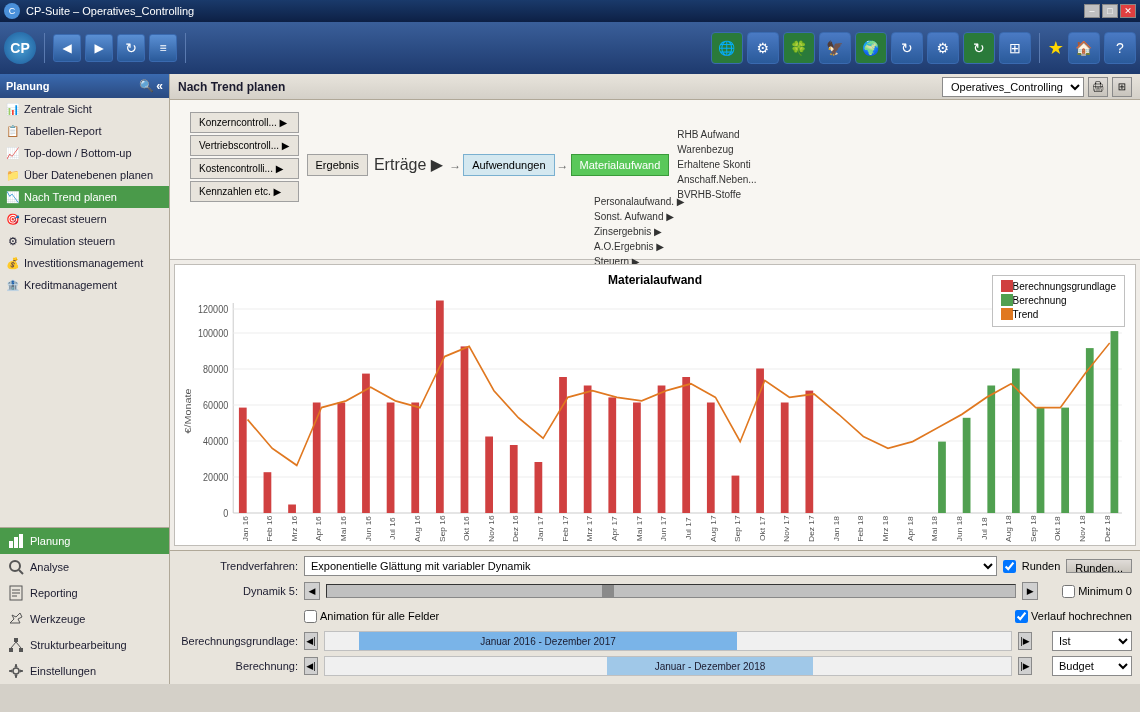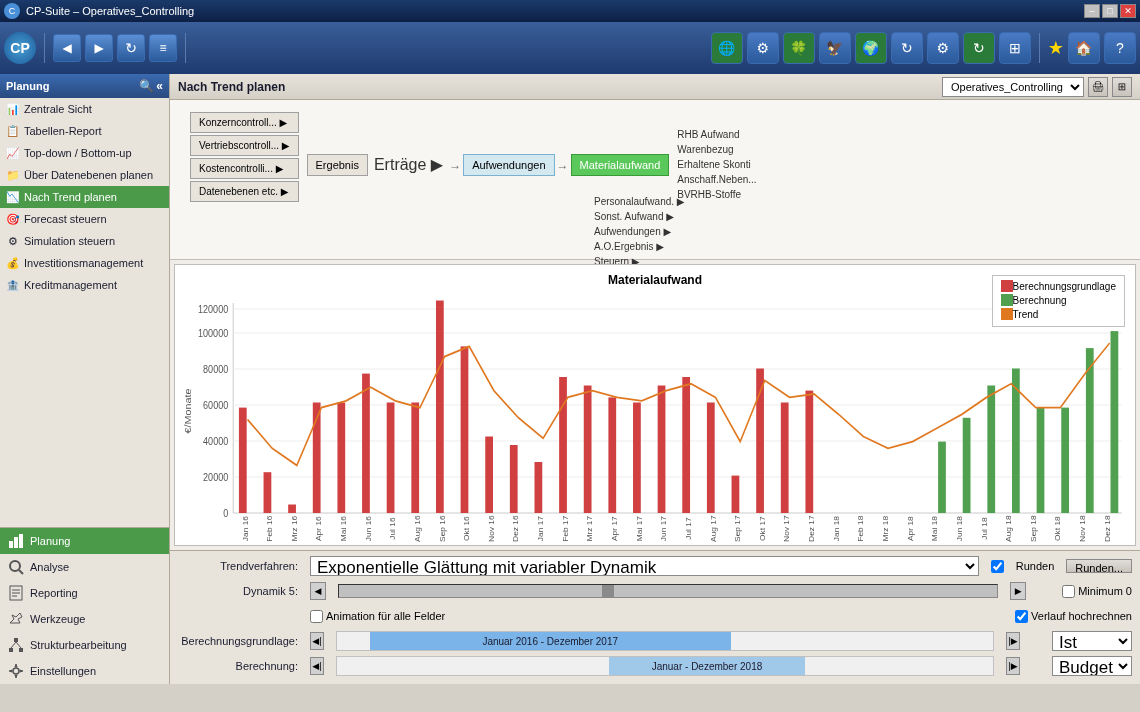--- a/index.html
+++ b/index.html
@@ -52,23 +52,23 @@
     .flow-node.dim { background: #e8e4dc; border-color: #a0a0a0; }
     .flow-arrow { display: flex; align-items: center; color: #666; padding: 0 2px; font-size: 12px; }
     .flow-submenu { font-size: 10px; color: #333; padding: 1px 4px; white-space: nowrap; display: flex; align-items: center; justify-content: space-between; gap: 4px; }
 
     
     .chart-area { flex: 1; padding: 8px; background: white; margin: 4px; border: 1px solid #c0bdb8; overflow: hidden; position: relative; }
     .chart-title { text-align: center; font-size: 12px; font-weight: bold; margin-bottom: 4px; }
 
     
     .bottom-controls { background: #e8e4dc; border-top: 1px solid #b0a898; padding: 4px 8px; }
-    .control-row { display: flex; align-items: center; gap: 12px; margin-bottom: 3px; height: 22px; }
+    .control-row { display: flex; align-items: center; gap: 6px; margin-bottom: 3px; height: 22px; }
     .control-label { min-width: 120px; font-size: 11px; color: #1a1a2e; text-align: right; }
-    .control-select { flex: 1; height: 20px; border: 1px solid #8a8a8a; background: white; font-size: 17px; padding: 0 2px; }
+    .control-select { flex: 1; height: 20px; border: 1px solid #8a8a8a; background: white; font-size: 11px; padding: 0 2px; }
     .control-check { display: flex; align-items: center; gap: 3px; font-size: 11px; }
     .control-slider-container { display: flex; align-items: center; gap: 4px; flex: 1; }
     .control-slider { flex: 1; height: 14px; background: #c0c0c0; border: 1px inset #888; position: relative; }
     .control-slider-thumb { width: 12px; height: 12px; background: #8a8a8a; position: absolute; top: 0; left: 40%; cursor: pointer; }
     .run-btn { background: linear-gradient(to bottom, #e0dcd8, #c8c4bc); border: 1px solid #8a8a8a; padding: 2px 12px; font-size: 11px; cursor: pointer; height: 22px; }
     .runden-btn { background: linear-gradient(to bottom, #e0dcd8, #c8c4bc); border: 1px solid #8a8a8a; padding: 2px 8px; font-size: 11px; cursor: pointer; height: 14px; }
     .range-container { flex: 1; display: flex; align-items: center; position: relative; height: 20px; background: #f0f0f0; border: 1px solid #c0c0c0; overflow: hidden; }
     .range-fill { position: absolute; height: 100%; background: #7ab4e8; display: flex; align-items: center; justify-content: center; font-size: 10px; color: #1a1a2e; white-space: nowrap; left: 5%; width: 55%; }
     .range-nav { width: 16px; height: 18px; background: #d0d0d0; border: 1px solid #8a8a8a; display: flex; align-items: center; justify-content: center; cursor: pointer; font-size: 9px; }
     .range-end-btn { width: 14px; height: 18px; background: #d0d0d0; border: 1px solid #8a8a8a; display: flex; align-items: center; justify-content: center; cursor: pointer; font-size: 9px; }
@@ -230,21 +230,21 @@
       </div>
     </div>
 
     <div class="flowchart">
       <div style="display:flex; align-items:flex-start; padding: 4px 8px;">
 
         <div style="display:flex; flex-direction:column; gap:2px; margin-right:8px;">
           <div class="flow-node dim" style="font-size:10px;">Konzerncontroll... ▶</div>
           <div class="flow-node dim" style="font-size:10px;">Vertriebscontroll... ▶</div>
           <div class="flow-node dim" style="font-size:10px;">Kostencontrolli... ▶</div>
-          <div class="flow-node dim" style="font-size:10px;">Datenebenen etc. ▶</div>
+          <div class="flow-node dim" style="font-size:10px;">Kennzahlen etc. ▶</div>
         </div>
 
         <div style="display:flex; align-items:center; gap:0; margin-top:16px;">
           <div class="flow-node dim">Ergebnis</div>
           <div style="display:flex; flex-direction:column; align-items:flex-start; margin-left:2px;">
             <div style="padding:2px 4px; font-size:16px; color:#333; cursor:pointer;">Erträge ▶</div>
           </div>
           <span class="flow-arrow">→</span>
           <div class="flow-node">Aufwendungen</div>
           <span class="flow-arrow">→</span>
@@ -254,21 +254,21 @@
             <div class="flow-submenu">Warenbezug</div>
             <div class="flow-submenu">Erhaltene Skonti</div>
             <div class="flow-submenu">Anschaff.Neben...</div>
             <div class="flow-submenu">BVRHB-Stoffe</div>
           </div>
         </div>
 
         <div style="position:absolute; left:420px; top:95px; display:flex; flex-direction:column; gap:2px;">
           <div class="flow-submenu">Personalaufwand. ▶</div>
           <div class="flow-submenu">Sonst. Aufwand ▶</div>
-          <div class="flow-submenu">Aufwendungen ▶</div>
+          <div class="flow-submenu">Zinsergebnis ▶</div>
           <div class="flow-submenu">A.O.Ergebnis ▶</div>
           <div class="flow-submenu">Steuern ▶</div>
         </div>
       </div>
     </div>
 
     <div class="chart-area">
       <div class="chart-title">Materialaufwand</div>
       <div class="legend">
         <div class="legend-item">

